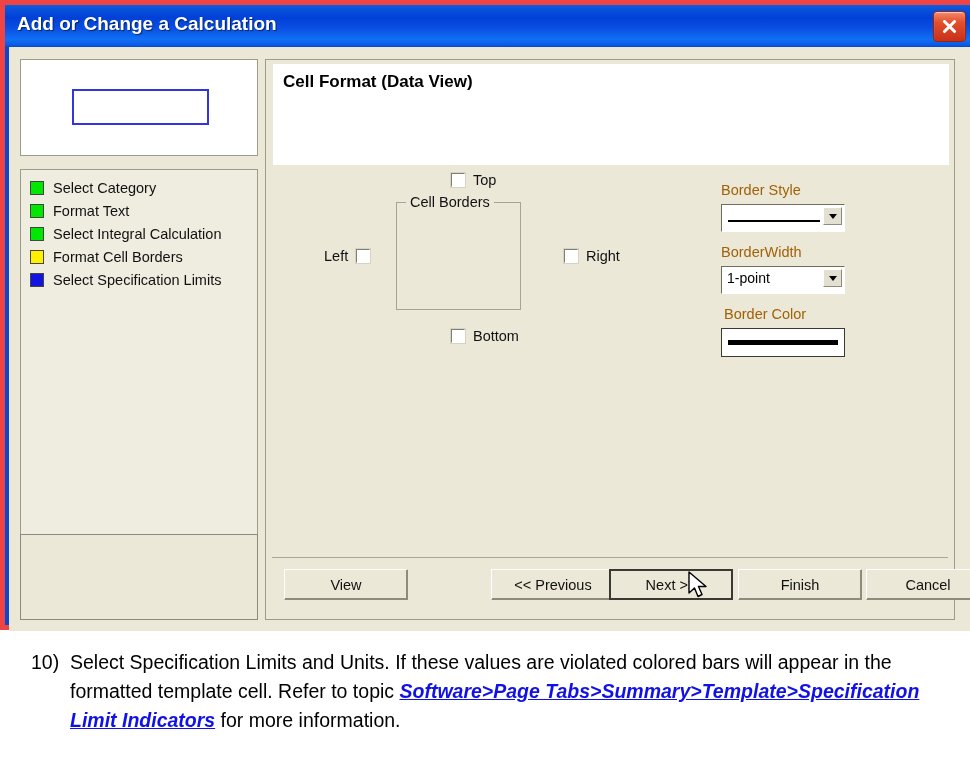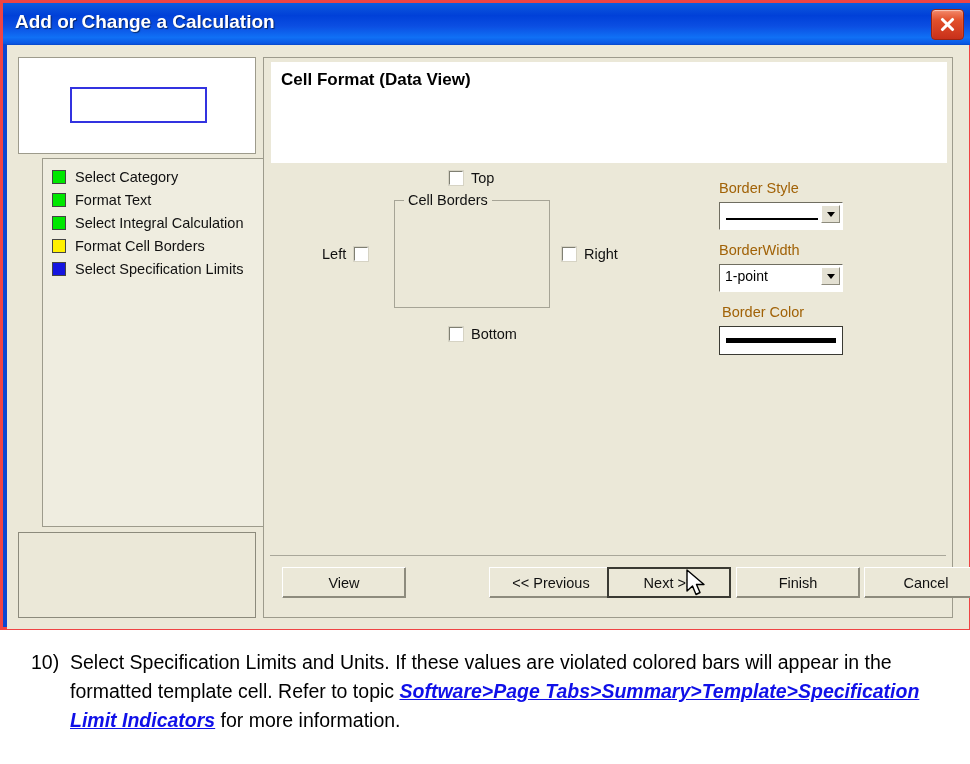--- a/index.html
+++ b/index.html
@@ -14,21 +14,21 @@
     overflow: hidden;
   }
 
   
   .window {
     position: absolute;
     left: 0; top: 0;
     width: 970px;
     height: 630px;
     background: #0a46d2;
-    border: 3px solid #ef4444;
+    border: 5px solid #ef4444;
     box-sizing: border-box;
   }
   .titlebar {
     position: absolute;
     left: 0; top: 0;
     width: 970px;
     height: 42px;
     background: linear-gradient(to bottom,
         #0a5fe0 0%, #0a53dc 8%, #0040d8 30%,
         #0b4ee2 55%, #1070f5 82%, #0a58e4 96%, #0747c8 100%);
@@ -102,28 +102,27 @@
     width: 137px;
     height: 36px;
     border: 2px solid #3333e0;
     box-sizing: border-box;
     background: #ffffff;
   }
 
   .steps-list {
     position: absolute;
     left: 11px;
-    top: 113px;
+    top: 122px;
     width: 238px;
     height: 369px;
     background: #EFEDE0;
     border: 1px solid #9d9b8c;
     box-sizing: border-box;
     padding: 6px 0 0 0;
-    margin-left: 24px;
   }
   .step-row {
     display: flex;
     align-items: center;
     height: 23px;
     padding-left: 9px;
   }
   .step-swatch {
     width: 14px;
     height: 14px;
@@ -185,21 +184,21 @@
     top: 106px;
     width: 688px;
     height: 389px;
   }
 
   
   .cb-group {
     position: absolute;
     left: 130px;
     top: 36px;
-    width: 156px;
+    width: 125px;
     height: 108px;
     border: 1px solid #a6a496;
     box-sizing: border-box;
   }
   .cb-group-title {
     position: absolute;
     left: 9px;
     top: -9px;
     background: #EBE8D8;
     padding: 0 4px;

